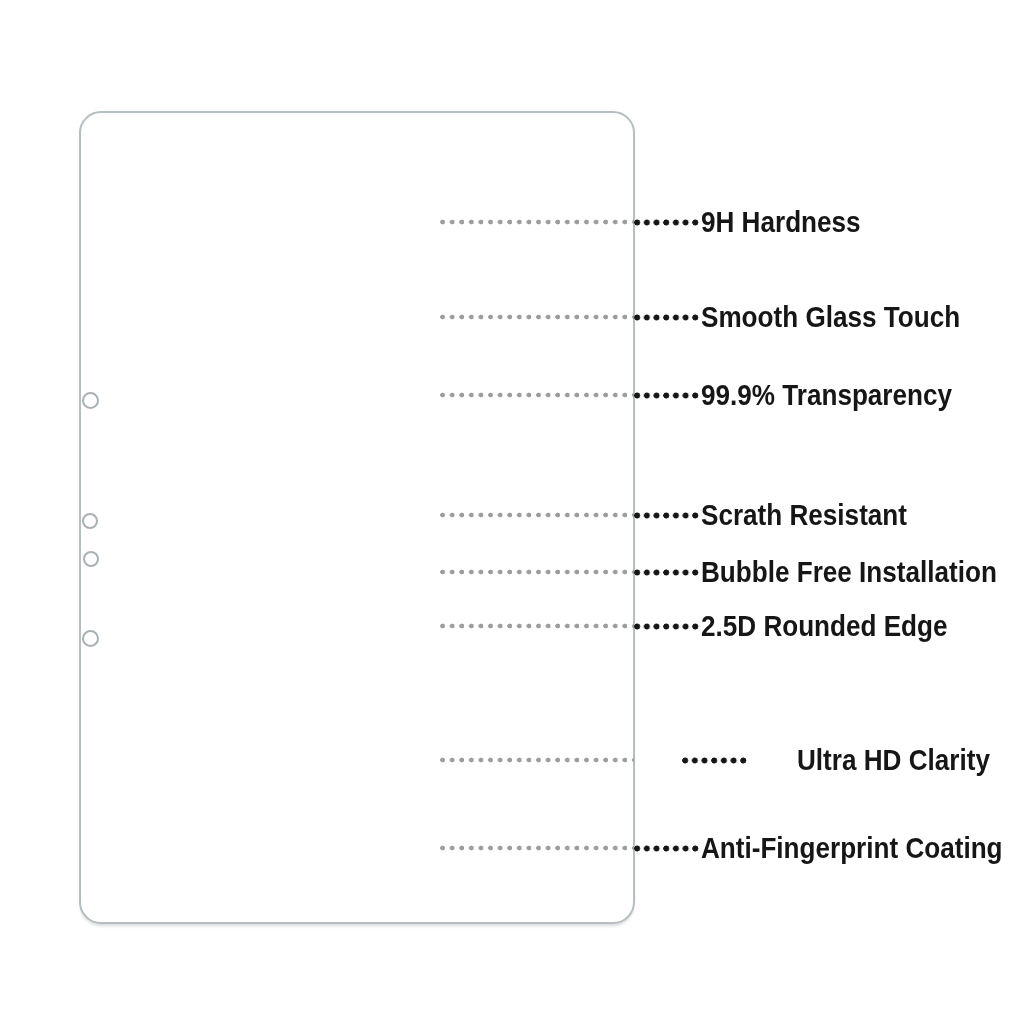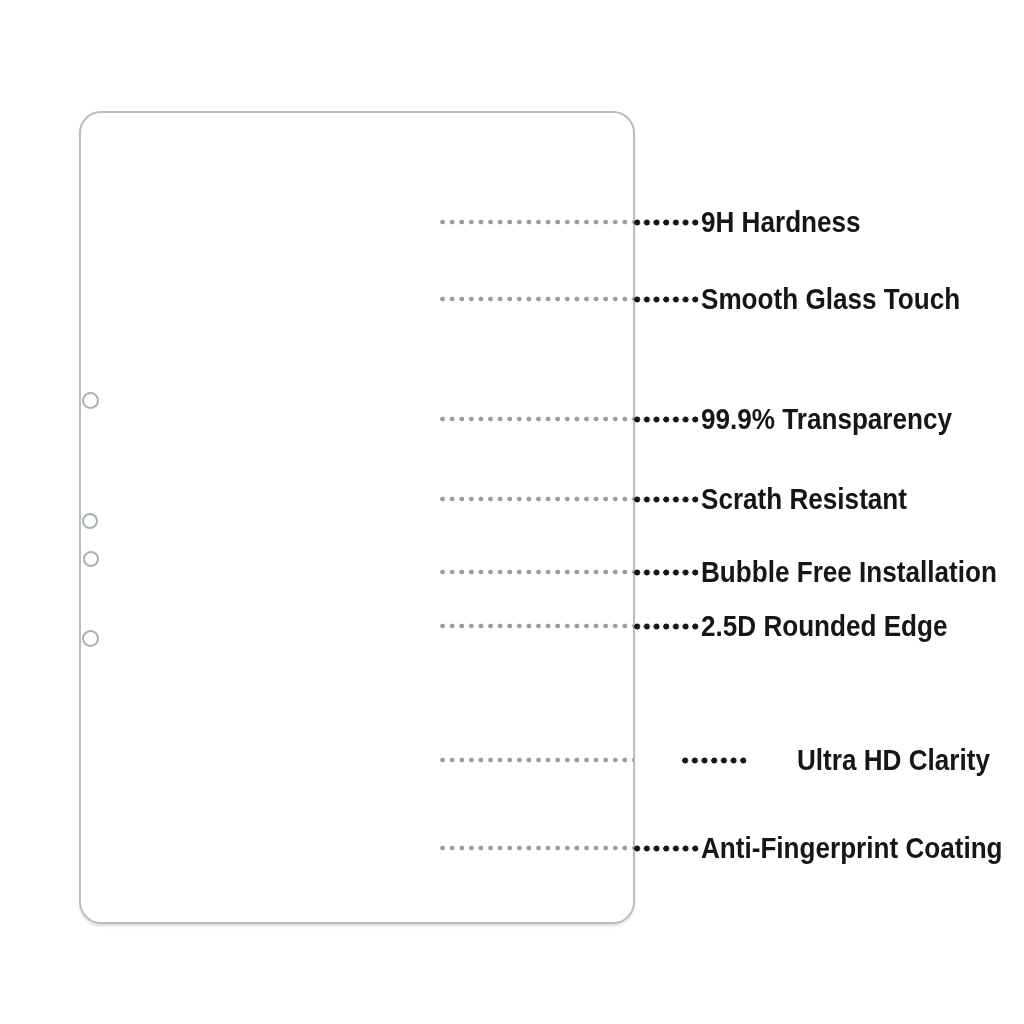--- a/index.html
+++ b/index.html
@@ -75,23 +75,23 @@
     font-size: 30px;
     font-weight: 700;
     color: #161616;
     letter-spacing: 0;
     transform: scaleX(0.87);
     transform-origin: left center;
     line-height: 30px;
   }
   
   .r0 { top: 207px; }
-  .r1 { top: 284px; }
-  .r2 { top: 380px; margin-top: 24px; }
-  .r3 { top: 484px; align-items: center; }
+  .r1 { top: 302px; }
+  .r2 { top: 380px; }
+  .r3 { top: 500px; align-items: center; }
   .r4 { top: 557px; }
   .r5 { top: 611px; }
   .r6 { top: 745px; gap: 48px; }
   .r7 { top: 833px; }
 </style>
 </head>
 <body>
 
 <div class="stage">
 

